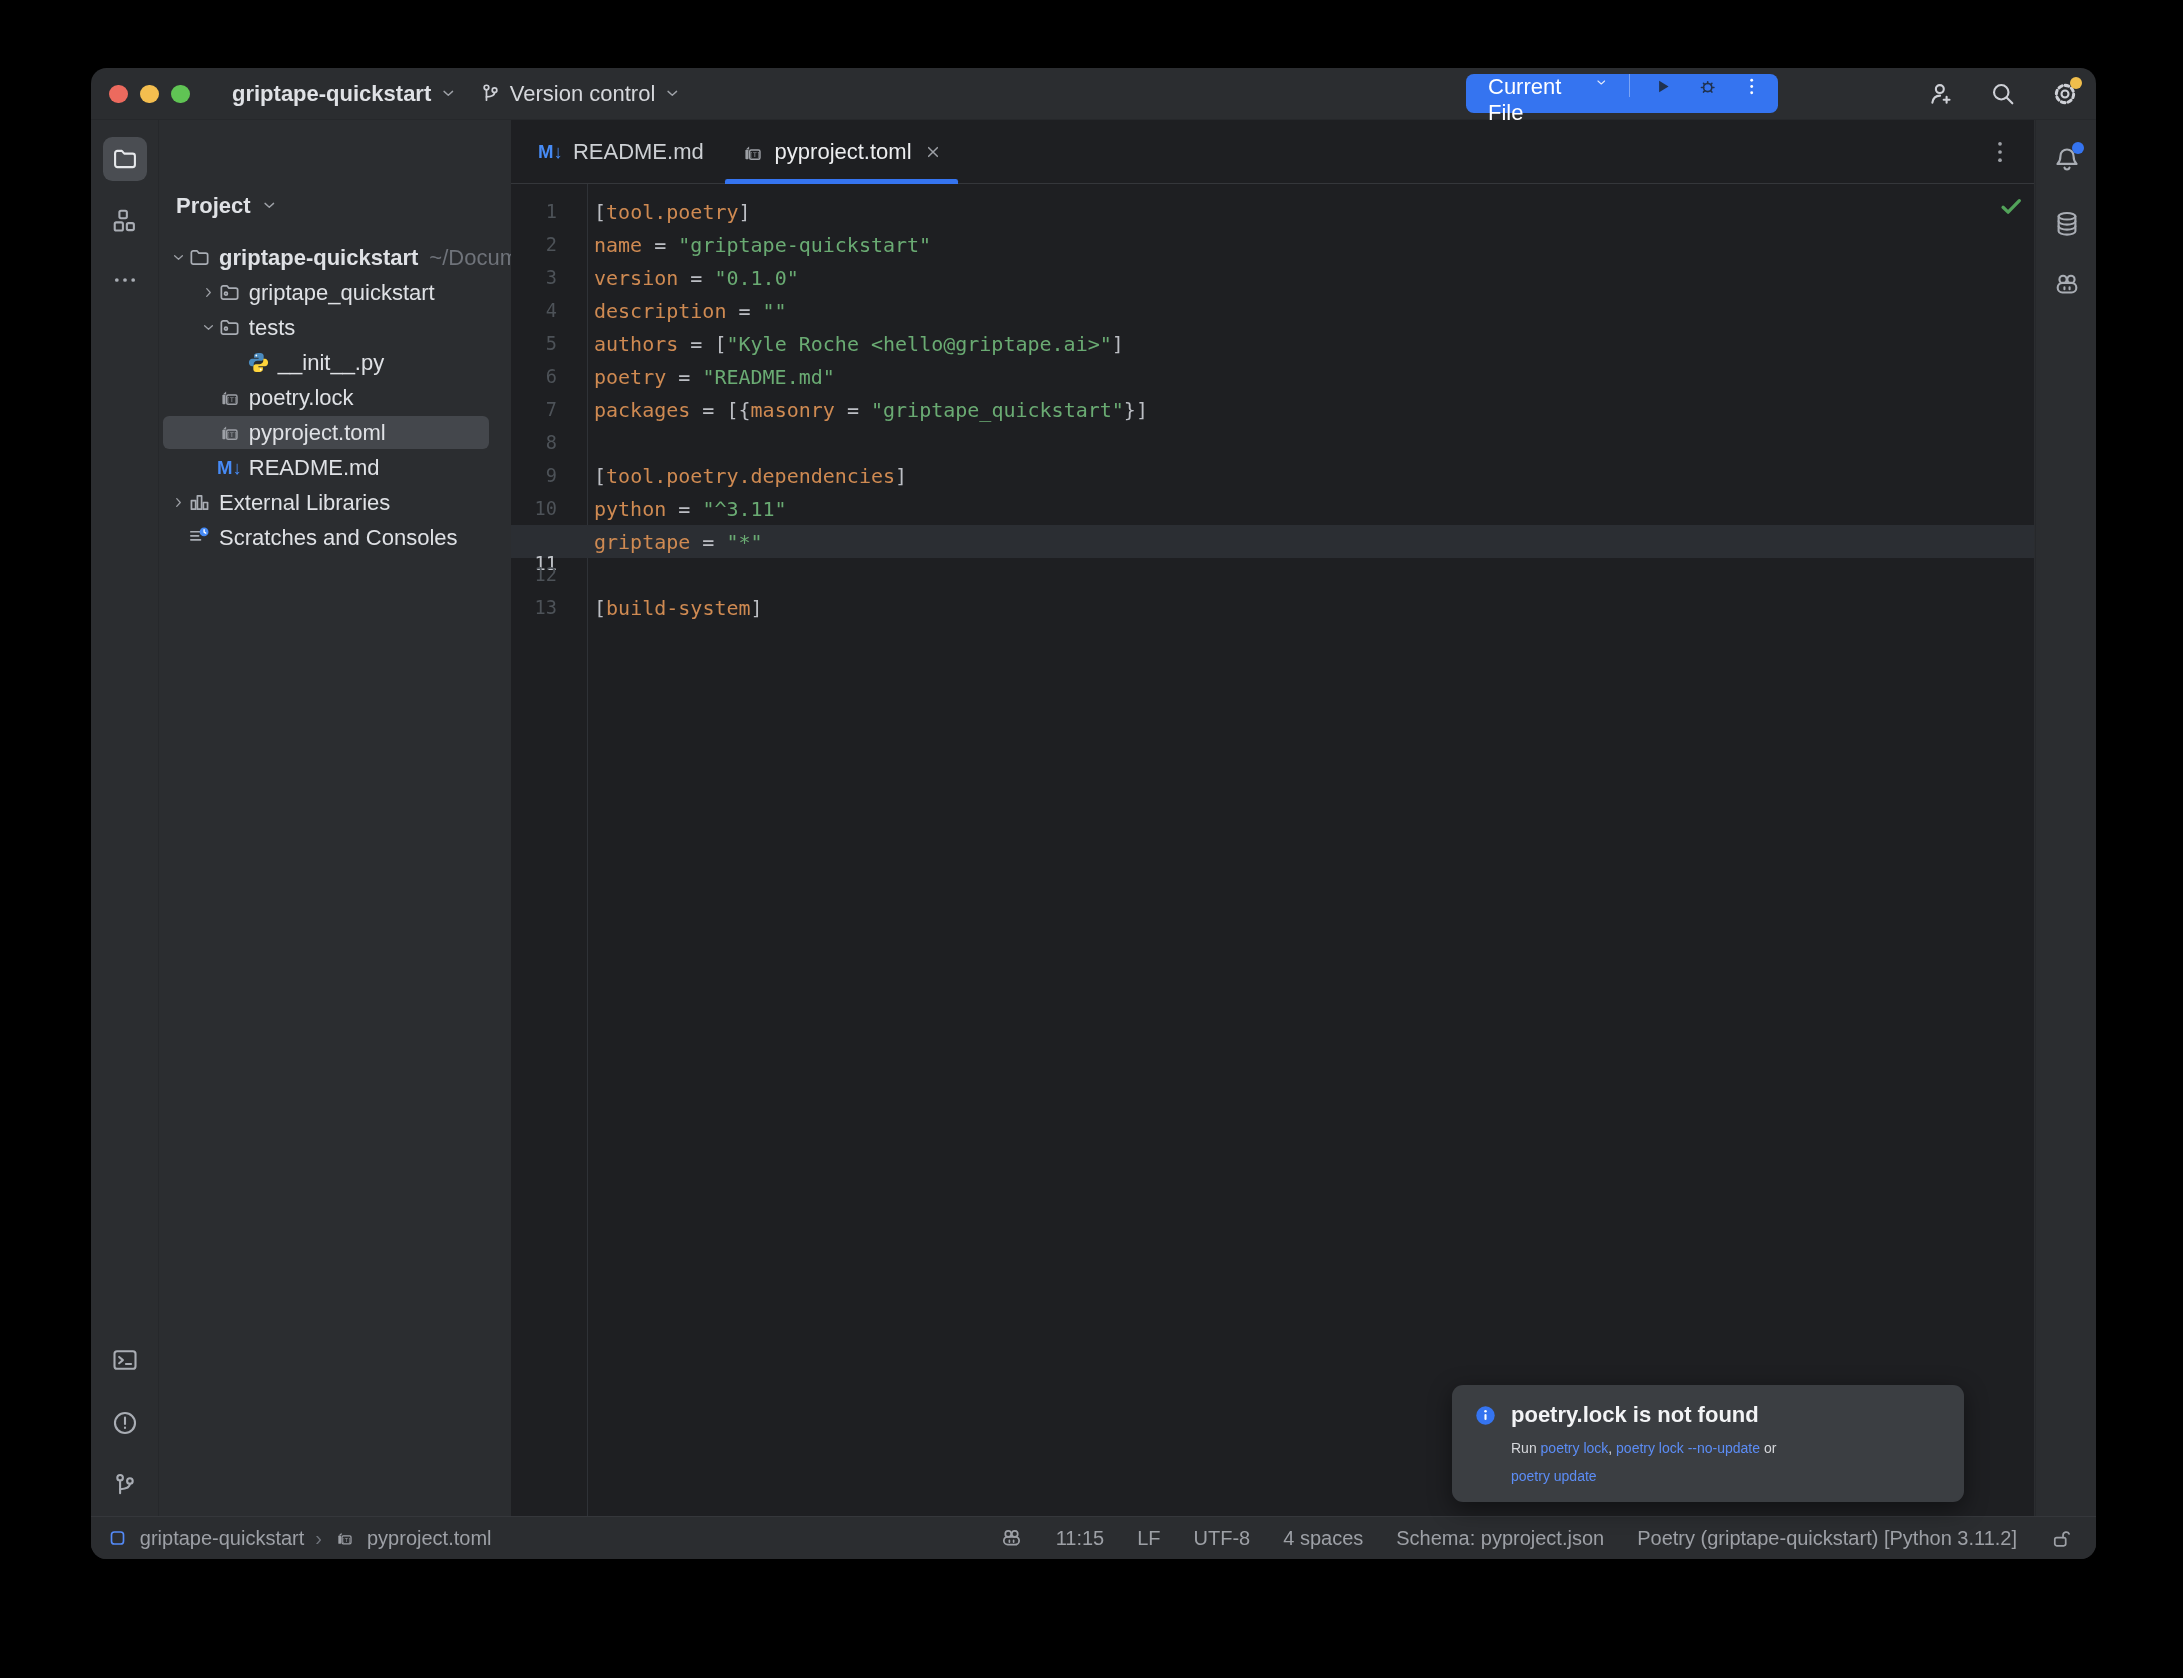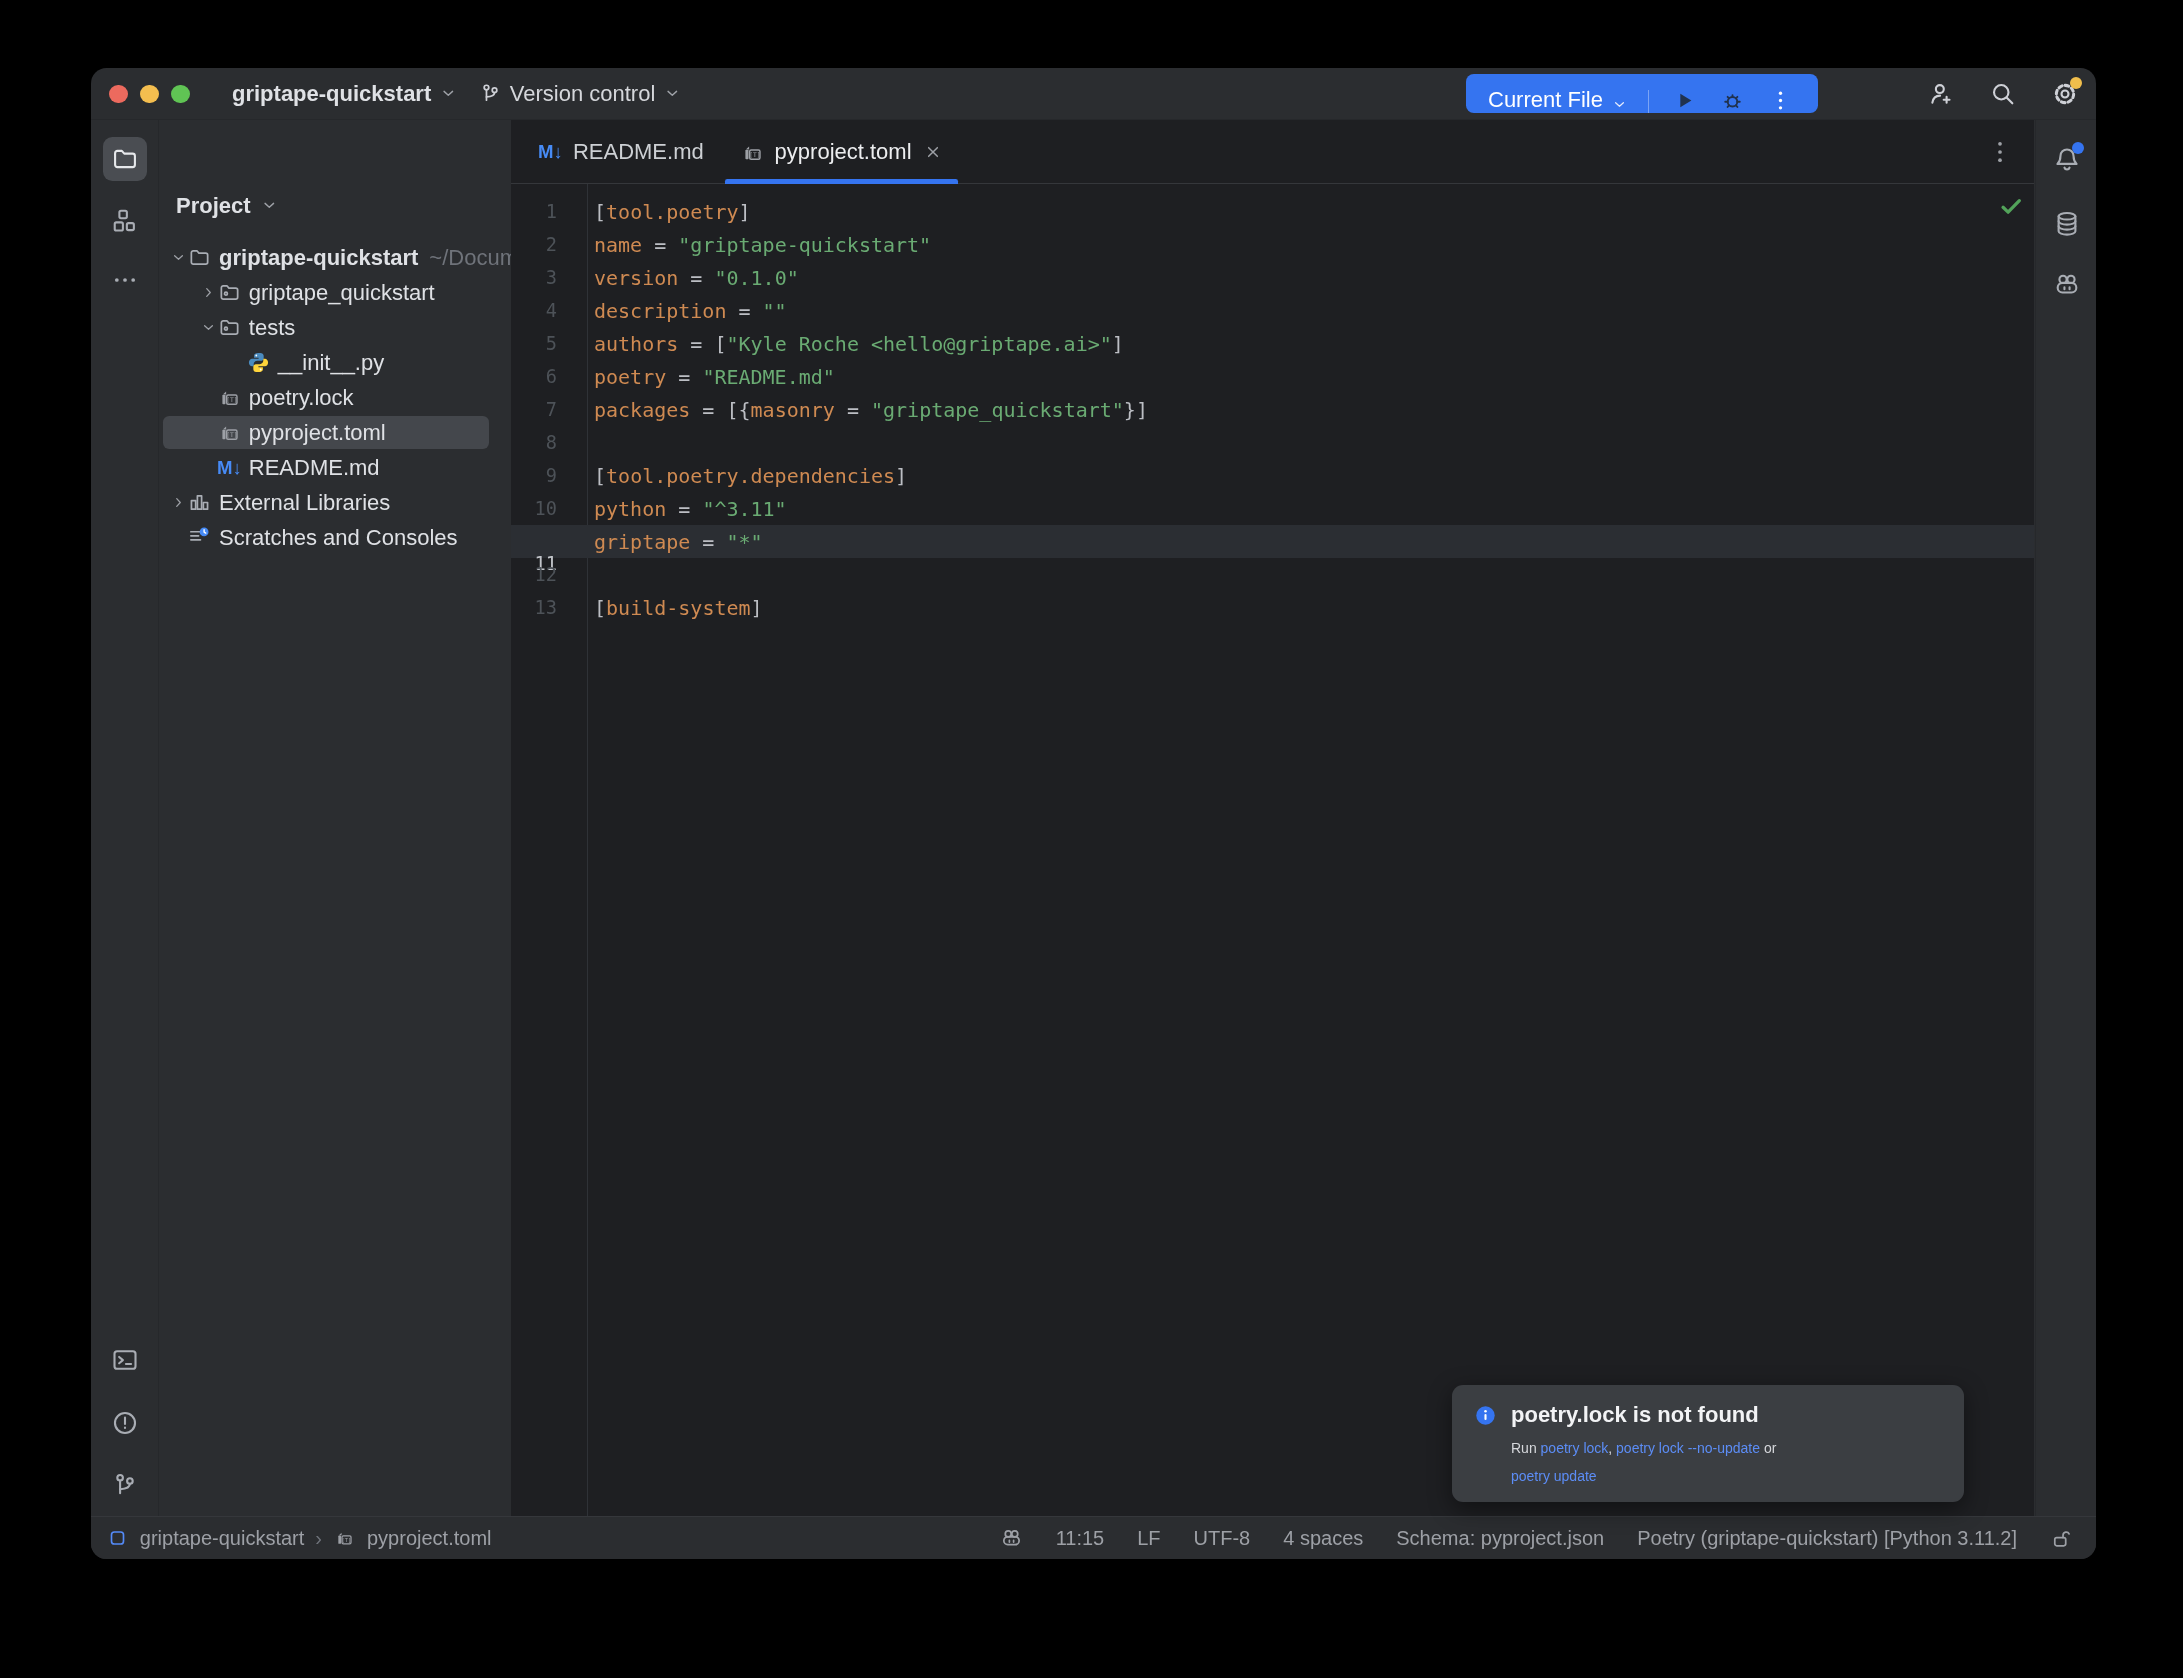--- a/index.html
+++ b/index.html
@@ -33,21 +33,21 @@
   .light{width:18.6px;height:18.6px;border-radius:50%;}
   .l-close{background:#EC6A5E;} .l-min{background:#F4BE4F;} .l-zoom{background:#60C454;}
   .tb-group{position:absolute;display:flex;align-items:center;height:52px;gap:7.8px;color:var(--text);font-size:22px;}
   #tb-project{left:141px;font-weight:bold;}
   #tb-vcs{left:388px;font-weight:400;color:#D5D7DB;}
   .chev{width:18.6px;height:18.6px;color:var(--dim);}
   .chev svg,.icon-s svg{width:100%;height:100%;display:block;}
   .tb-icon{width:28px;height:28px;color:#CED0D6;position:relative;}
   #tb-right{position:absolute;right:17px;top:0;height:52px;display:flex;align-items:center;gap:34px;}
   .badge-dot{position:absolute;right:-3.1px;top:-3.1px;width:12.4px;height:12.4px;border-radius:50%;}
-  #run-pill{position:absolute;left:1375px;top:6.2px;width:352px;height:39px;background:var(--accent);border-radius:7.8px;display:flex;align-items:flex-end;padding:0 15.5px 0 22px;color:#fff;font-size:22px;}
+  #run-pill{position:absolute;left:1375px;top:6.2px;width:312px;height:39px;background:var(--accent);border-radius:7.8px;display:flex;align-items:flex-start;padding:0 15.5px 0 22px;color:#fff;font-size:22px;}
   #run-pill .pill-chev{width:17px;height:17px;color:#E3E9FB;margin-left:7.8px;}
   #run-pill .divider{width:0.8px;height:23px;background:rgba(255,255,255,.35);margin-left:20px;}
   .pill-ic{width:25px;height:25px;color:#20324F;margin-left:23px;}
   .pill-ic.kebab{color:#FFFFFF;}
 
   
   #stripe-l{position:absolute;left:0;top:52px;width:68px;bottom:43px;background:var(--panel);border-right:0.8px solid var(--border);}
   #stripe-r{position:absolute;right:0;top:52px;width:61px;bottom:43px;background:var(--panel);border-left:0.8px solid var(--border);}
   .stripe-btn{position:absolute;width:44px;height:44px;border-radius:9.3px;display:flex;align-items:center;justify-content:center;color:var(--icon);}
   .stripe-btn.active{background:#4A4D52;color:#E6E8EB;}

